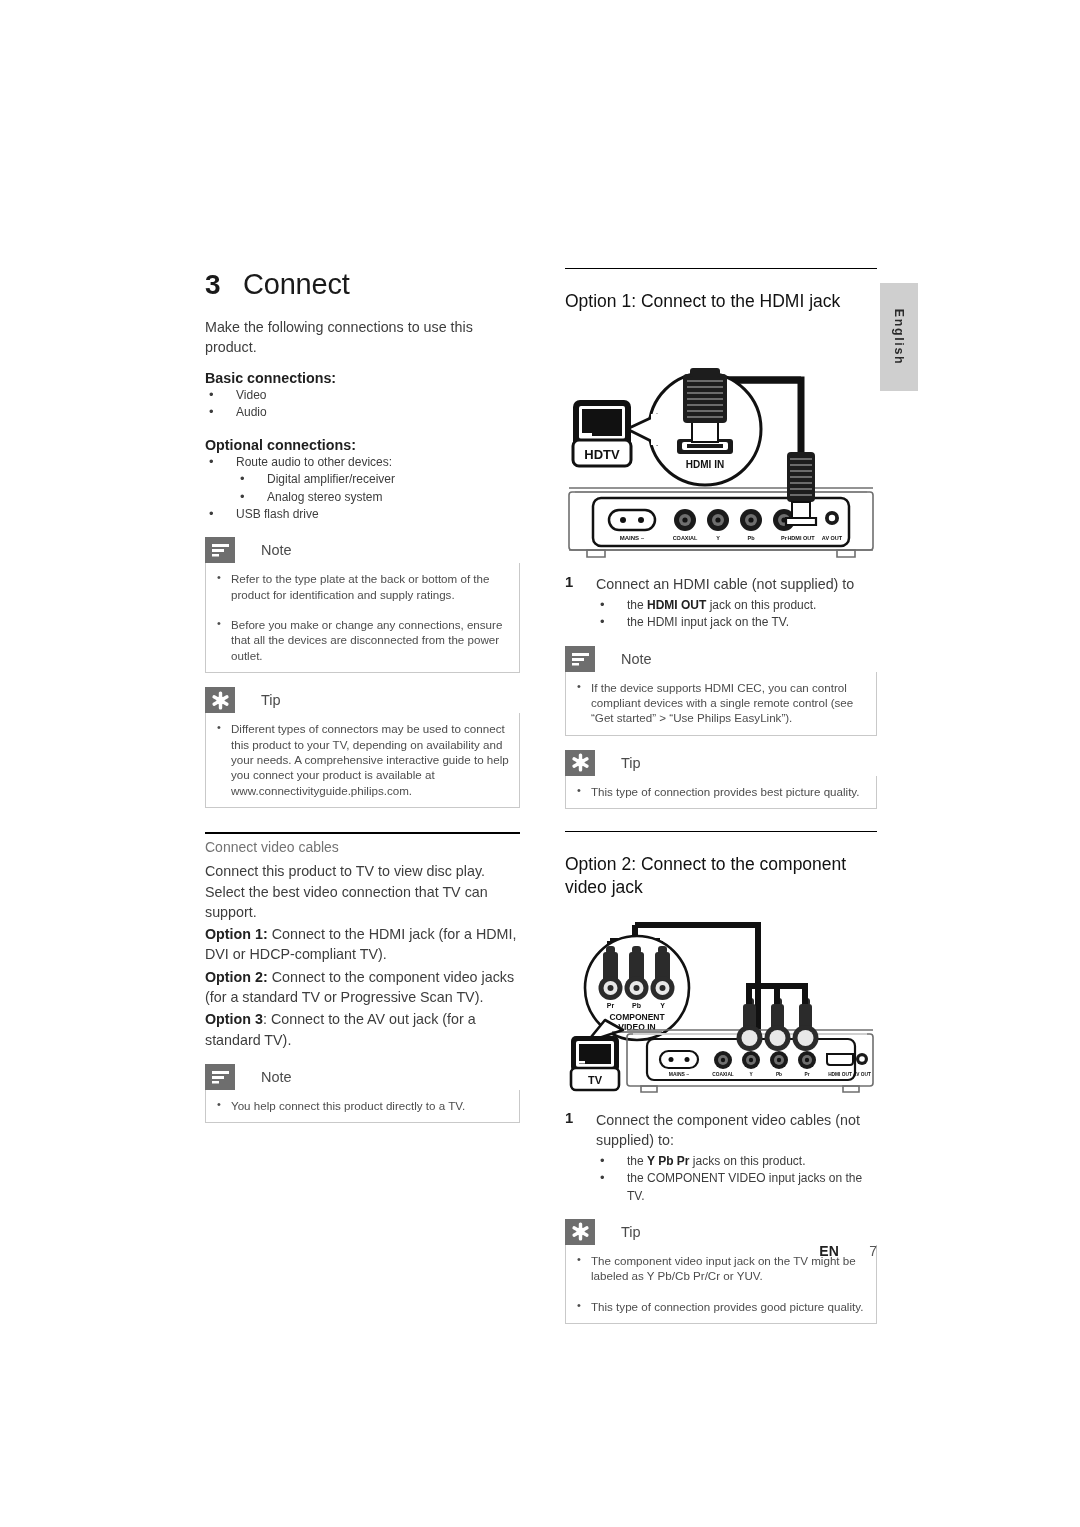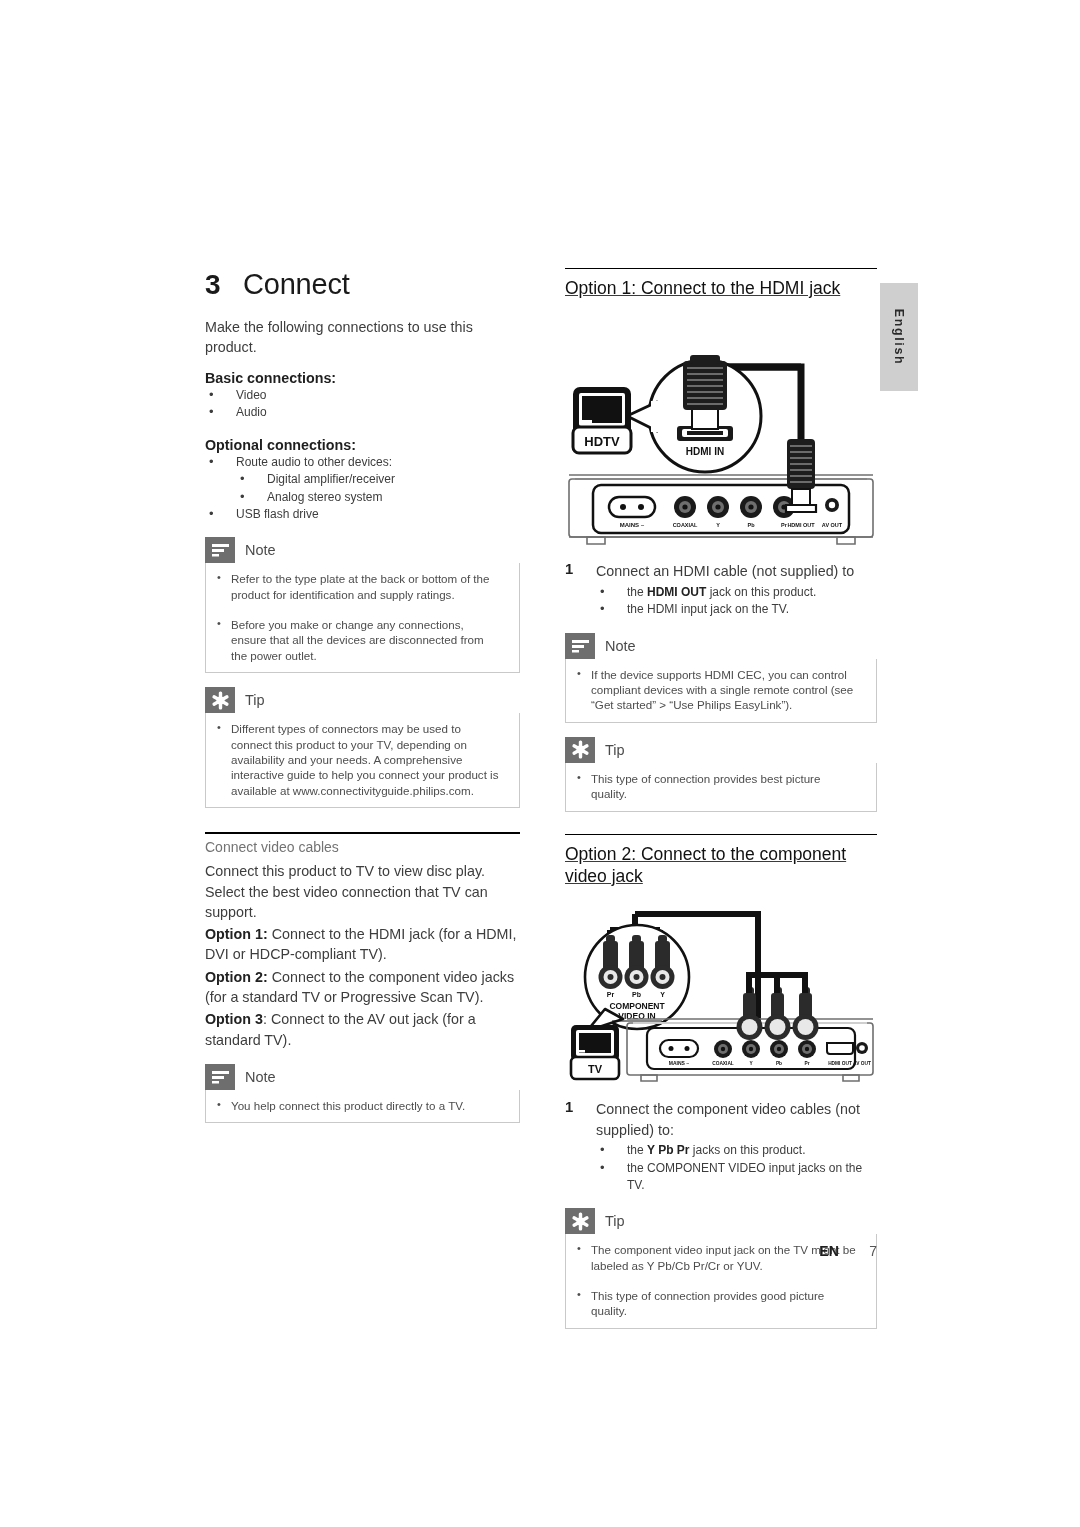--- a/index.html
+++ b/index.html
@@ -24,21 +24,21 @@
     font-size:29px; font-weight:400; color:#1a1a1a;
     letter-spacing:-0.2px; margin:0 0 16px 0;
     display:flex; align-items:baseline;
   }
   .h1 .num { font-weight:700; width:38px; flex:0 0 38px; font-size:28px; }
   .h1 .txt { font-weight:400; }
 
   .h2-wrap { border-top:2.5px solid #000; padding-top:5px; margin-top:24px; }
   .h2 { font-size:14px; font-weight:400; color:#737373; margin:0 0 6px 0; }
 
-  .h3-wrap { border-top:1.2px solid #000; padding-top:8px;text-decoration:underline; }
+  .h3-wrap { border-top:1.2px solid #000; padding-top:21px; }
   .h3 { font-size:17.5px; font-weight:400; color:#111; margin:0 0 4px 0; line-height:1.28; }
 
   
   p.body { font-size:14.3px; line-height:1.42; margin:0 0 2px 0; color:#3d3d3d; }
   .lead { font-size:14.3px; line-height:1.42; margin:0 0 12px 0; color:#3d3d3d; }
   .bold { font-weight:700; color:#222; }
 
   .sub-head { font-size:14.3px; font-weight:700; color:#1f1f1f; margin:6px 0 1px 0; }
 
   ul.bl { list-style:none; margin:0; padding:0; }
@@ -66,24 +66,24 @@
   .callout { margin-top:14px; }
   .callout-head {
     display:flex; align-items:center; height:26px;
   }
   .cicon {
     width:30px; height:26px; background:#6e6e6e;
     display:flex; align-items:center; justify-content:center;
     flex:0 0 30px;
   }
   .cicon svg { display:block; }
-  .ctitle { font-size:14.5px; color:#4a4a4a; margin-left:10px; font-weight:400; }
+  .ctitle { font-size:14.5px; color:#4a4a4a; margin-left:26px; font-weight:400; }
   .callout-body {
     border:1px solid #c9c9c9; border-top:none;
-    padding:8px 20px 9px 8px; background:#fff;
+    padding:8px 4px 9px 8px; background:#fff;
     margin-top:0px;
   }
   .callout-body ul { list-style:none; margin:0; padding:0; }
   .callout-body li {
     position:relative; padding-left:17px;
     font-size:11.6px; line-height:1.33; color:#4d4d4d; margin:0 0 0 0;
   }
   .callout-body li + li { margin-top:15px; }
   .callout-body li::before {
     content:"\2022"; position:absolute; left:3px; top:-1px; font-size:11px; color:#4d4d4d;

